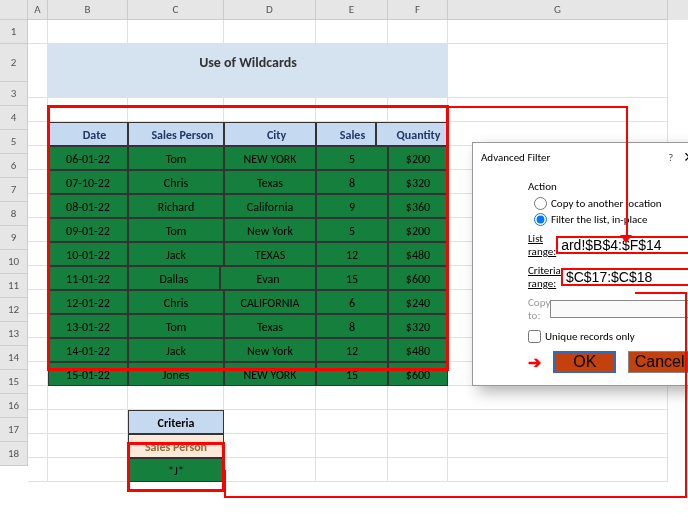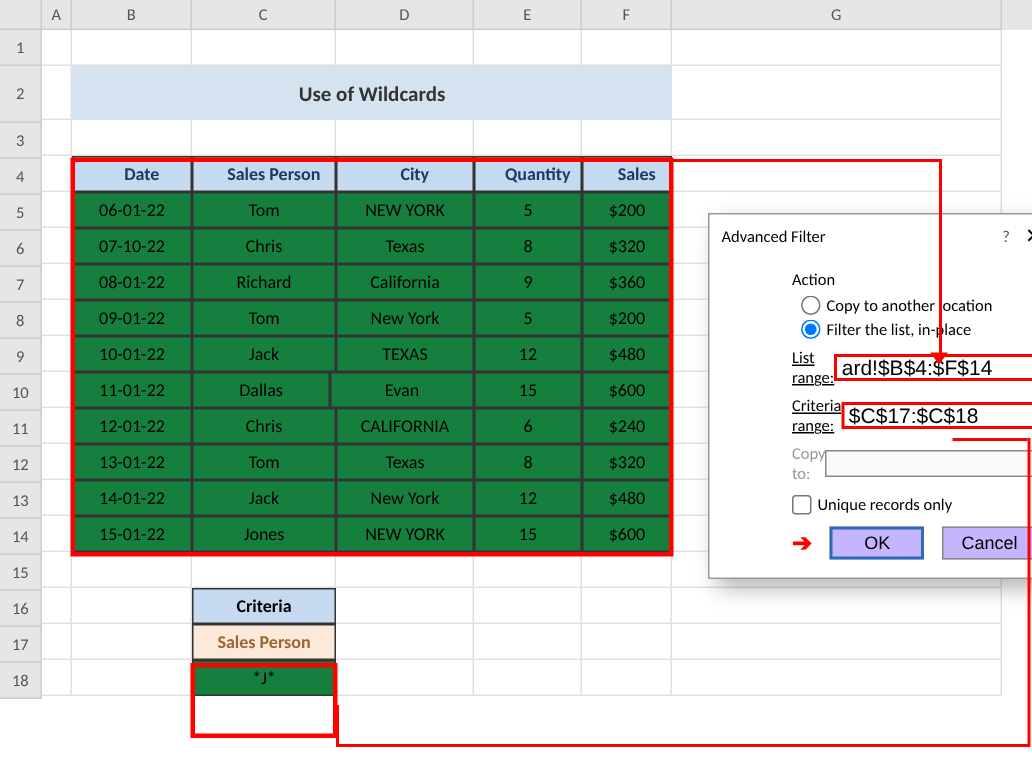--- a/index.html
+++ b/index.html
@@ -45,21 +45,21 @@
     .dlg-group-label { margin-bottom: 4px; }
     .dlg-radio { display: flex; align-items: center; margin: 3px 0 3px 6px; }
     .dlg-radio input { margin-right: 4px; }
     .dlg-range { display: flex; align-items: center; margin: 6px 0; }
     .dlg-range-label { width: 76px; text-decoration: underline; }
     .dlg-range-input { flex: 1; border: 1px solid #888; padding: 2px 3px; height: 18px; font-size: 14px; }
     .dlg-range-btn { width: 16px; height: 18px; border: 1px solid #888; margin-left: 2px; text-align: center; line-height: 14px; background: #f0f0f0; cursor: pointer; }
     .dlg-check { display: flex; align-items: center; margin: 8px 0; }
     .dlg-check input { margin-right: 4px; }
     .dlg-buttons { display: flex; justify-content: flex-end; gap: 12px; margin-top: 8px; align-items: center; }
-    .dlg-btn { width: 66px; height: 22px; border: 1px solid #888; background: #c4b5fd; cursor: pointer; font-size: 12px; }
+    .dlg-btn { width: 66px; height: 22px; border: 1px solid #888; background: #c2410c; cursor: pointer; font-size: 16px; }
     .dlg-btn.ok { border: 2px solid #2e6bb8; }
     
     .red-box { border: 2px solid red; }
     .red-arrow { color: red; font-size: 16px; font-weight: bold; }
     .connector { position: absolute; border: 2px solid red; pointer-events: none; }
   </style>
 </head>
 <body>
 
 <div class="sheet">
@@ -99,43 +99,43 @@
       <div class="cell-row">
           <div class="cell cA"></div>
           <div class="cell cB"></div>
           <div class="cell cC"></div>
           <div class="cell cD"></div>
           <div class="cell cE"></div>
           <div class="cell cF"></div>
           <div class="cell cG"></div>
         </div>
 
-      <div class="cell-row" style="height:36px;justify-content:center;">
+      <div class="cell-row" style="height:54px;justify-content:center;">
         <div class="cell cA" style="line-height:38px;"></div>
         <div class="title-merge" style="width:400px;">Use of Wildcards</div>
         <div class="cell cG" style="line-height:38px;"></div>
       </div>
 
       <div class="cell-row">
           <div class="cell cA"></div>
           <div class="cell cB"></div>
           <div class="cell cC"></div>
           <div class="cell cD"></div>
           <div class="cell cE"></div>
           <div class="cell cF"></div>
           <div class="cell cG"></div>
         </div>
 
       <div class="cell-row">
         <div class="cell cA"></div>
         <div class="hdr-cell cB">Date</div>
         <div class="hdr-cell cC">Sales Person</div>
         <div class="hdr-cell cD">City</div>
+        <div class="hdr-cell cF">Sales</div>
         <div class="hdr-cell cE">Quantity</div>
-        <div class="hdr-cell cF">Sales</div>
         <div class="cell cG"></div>
       </div>
 
       <div class="cell-row">
           <div class="cell cA"></div>
           <div class="data-cell cB">06-01-22</div>
           <div class="data-cell cC">Tom</div>
           <div class="data-cell cD">NEW YORK</div>
           <div class="data-cell cE">5</div>
           <div class="data-cell cF">$200</div>

